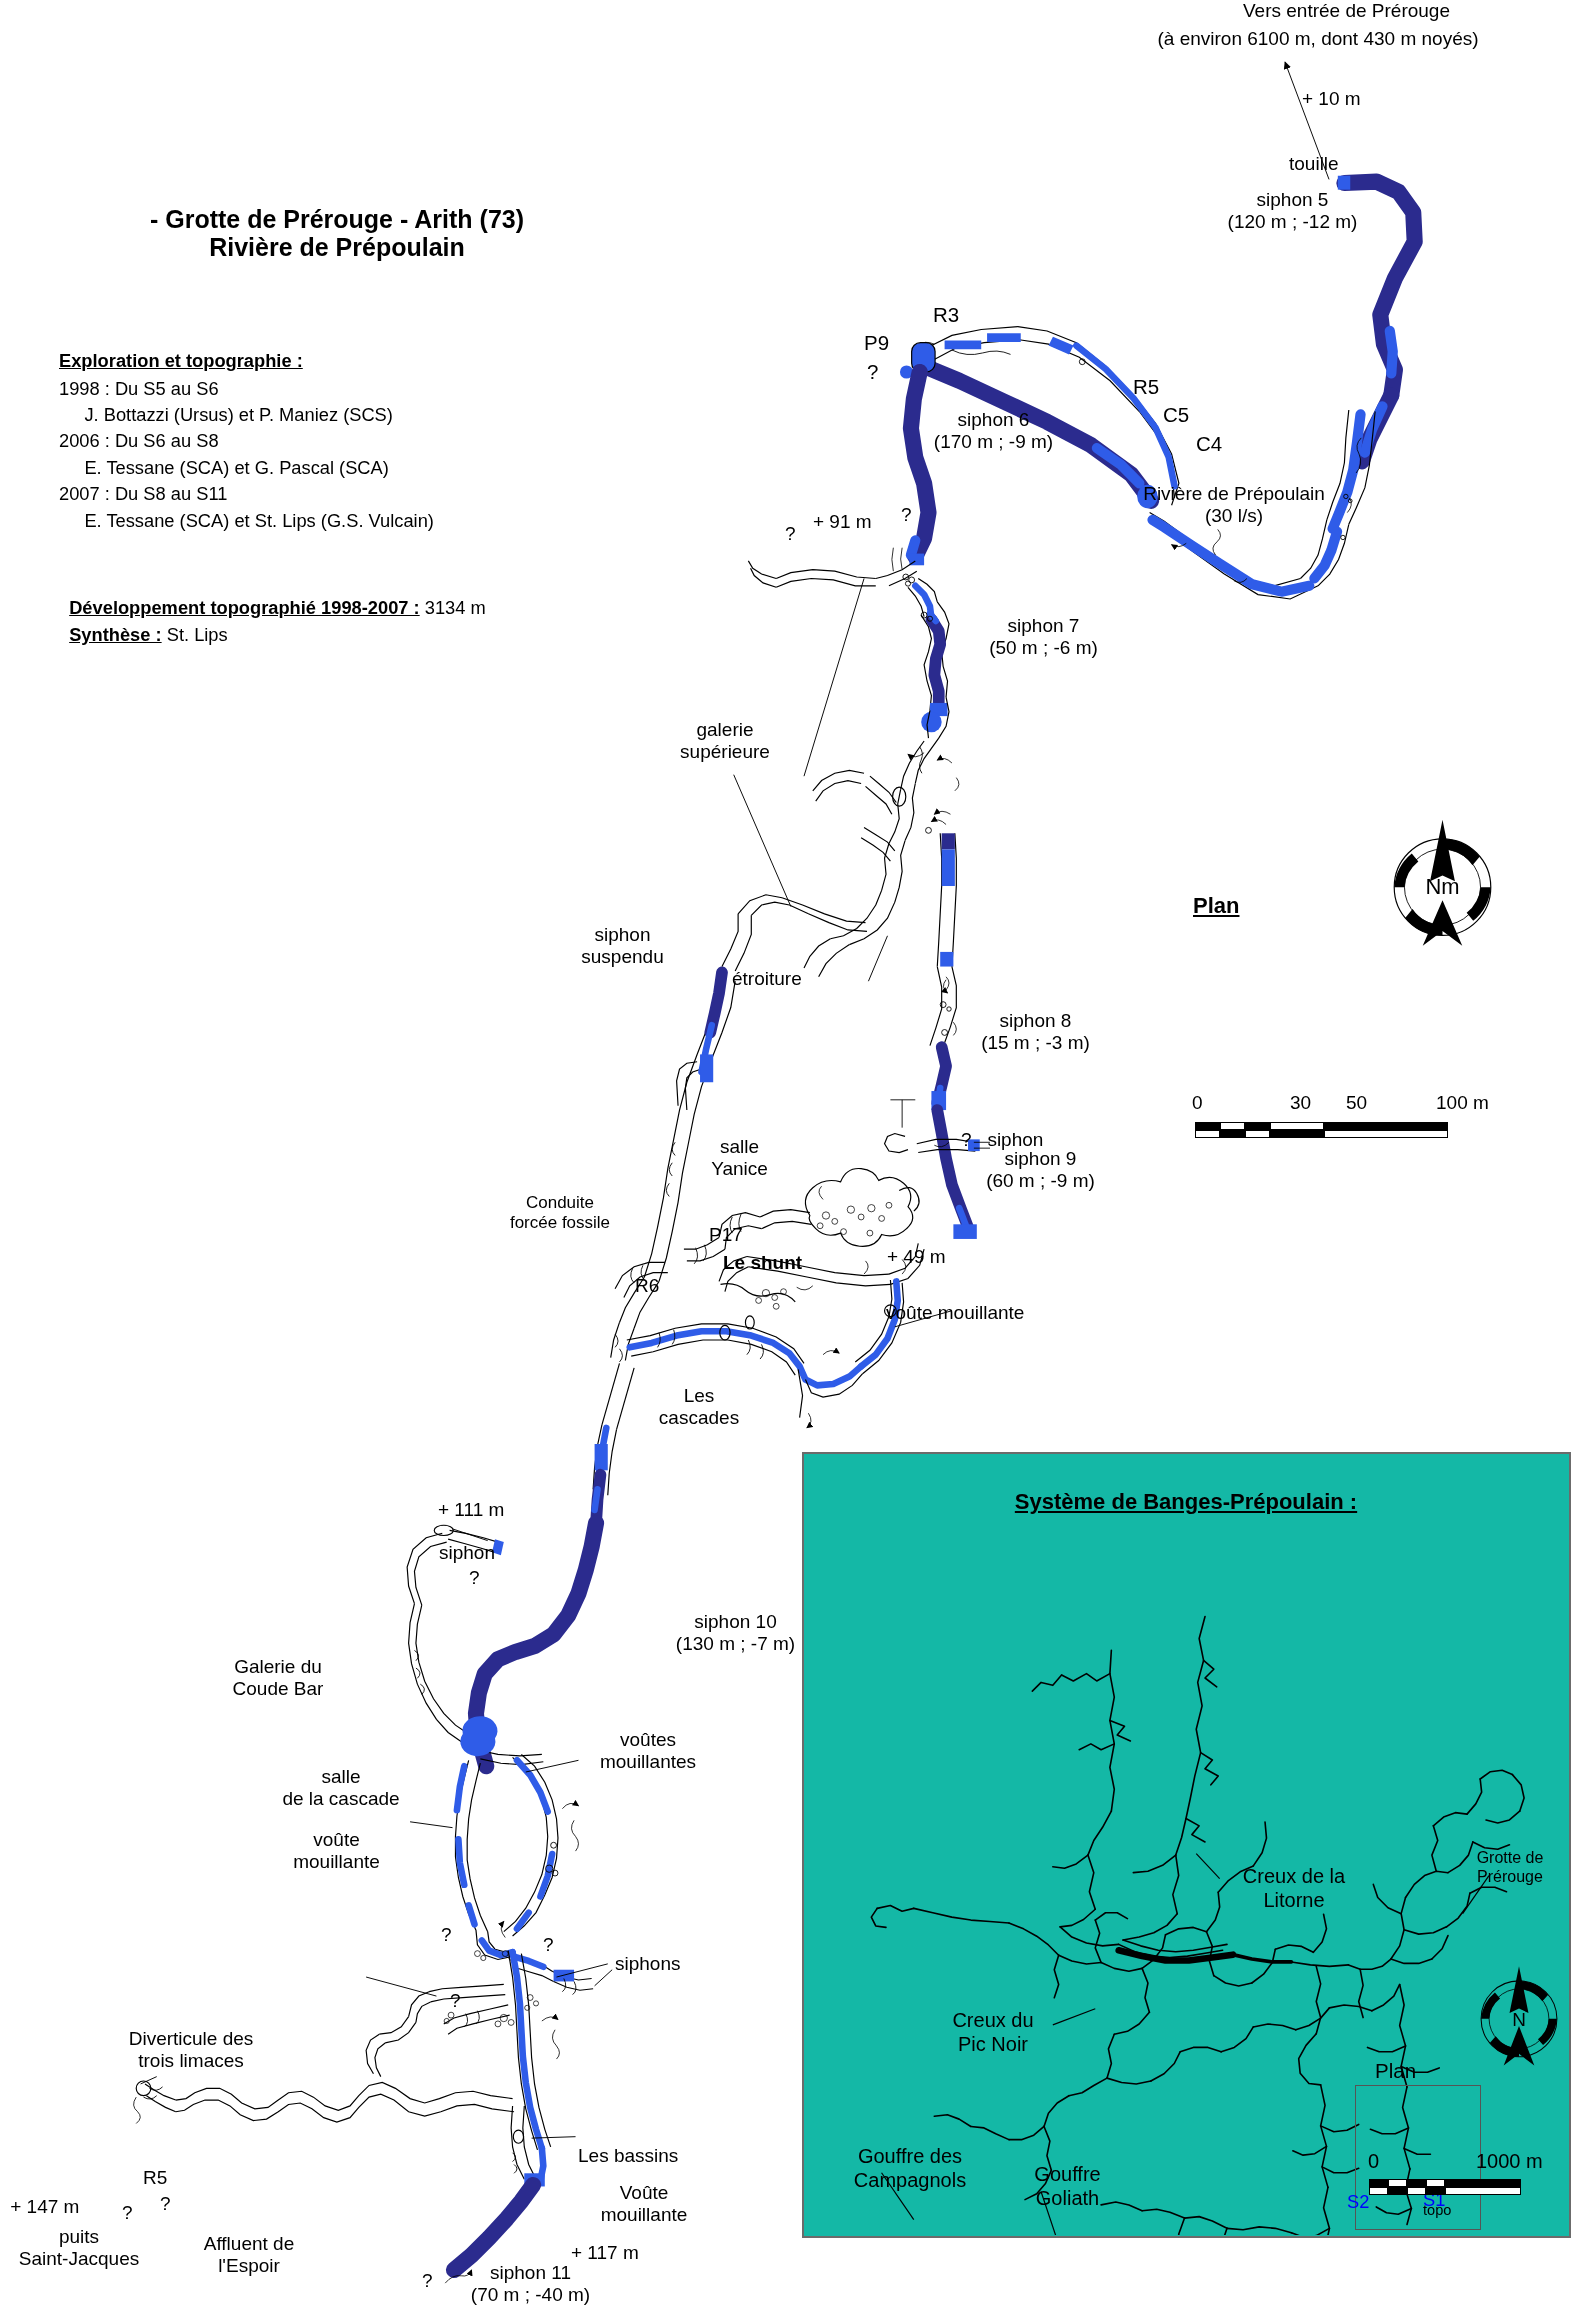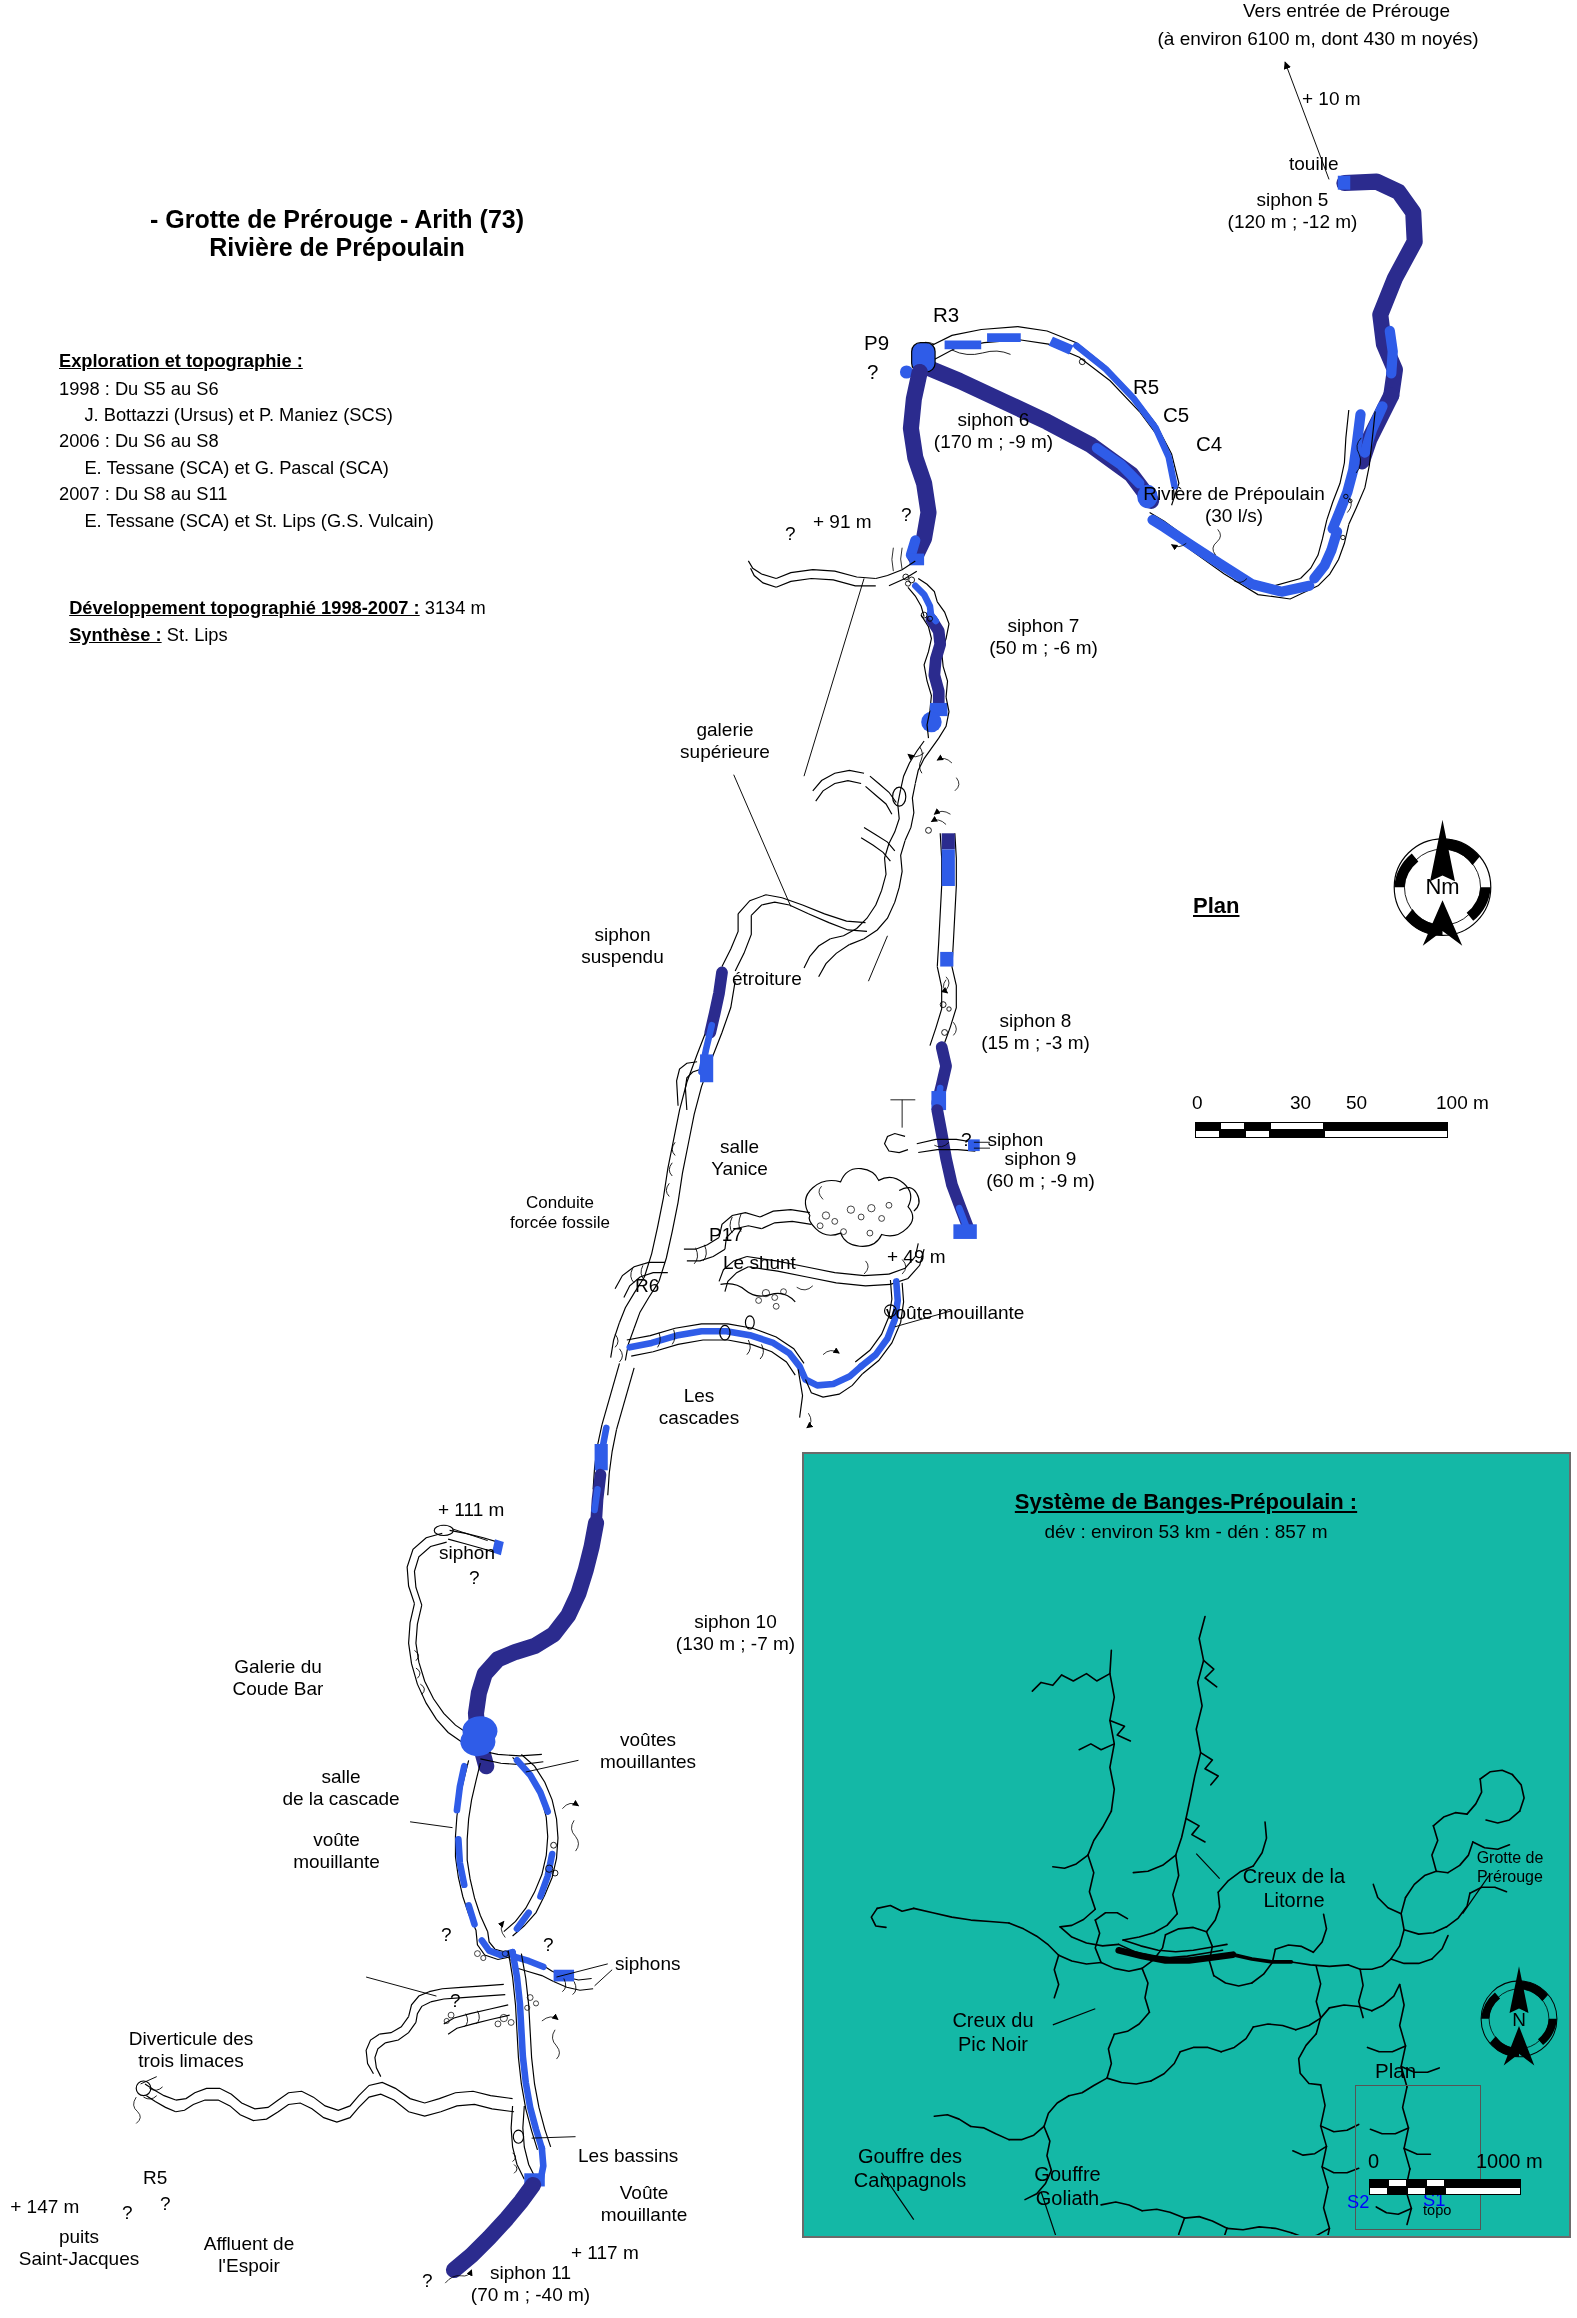--- a/index.html
+++ b/index.html
@@ -510,21 +510,21 @@
 <div class="lbl c" style="left:542px;top:924px;width:161px;font-size:19px;">siphon<br>suspendu</div>
 <div class="lbl" style="left:732px;top:968px;font-size:19px;">étroiture</div>
 <div class="lbl c" style="left:944px;top:1010px;width:183px;font-size:19px;">siphon 8<br>(15 m ; -3 m)</div>
 <div class="lbl" style="left:961px;top:1129px;font-size:19px;">?   siphon</div>
 <div class="lbl c" style="left:949px;top:1148px;width:183px;font-size:19px;">siphon 9<br>(60 m ; -9 m)</div>
 <div class="lbl" style="left:887px;top:1246px;font-size:19px;">+ 49 m</div>
 
 <div class="lbl c" style="left:476px;top:1165px;width:168px;font-size:17px;margin-top:28px;">Conduite<br>forcée fossile</div>
 <div class="lbl c" style="left:681px;top:1136px;width:117px;font-size:19px;">salle<br>Yanice</div>
 <div class="lbl" style="left:709px;top:1224px;font-size:19px;">P17</div>
-<div class="lbl" style="left:723px;top:1252px;font-size:19px;">Le shunt</div>
+<div class="lbl" style="left:723px;top:1252px;font-size:19px;font-weight:bold;">Le shunt</div>
 <div class="lbl" style="left:635px;top:1275px;font-size:19px;">R6</div>
 <div class="lbl" style="left:886px;top:1302px;font-size:19px;">voûte mouillante</div>
 <div class="lbl c" style="left:644px;top:1385px;width:110px;font-size:19px;">Les<br>cascades</div>
 
 <div class="lbl" style="left:438px;top:1499px;font-size:19px;">+ 111 m</div>
 <div class="lbl" style="left:439px;top:1542px;font-size:19px;">siphon</div>
 <div class="lbl" style="left:469px;top:1567px;font-size:19px;">?</div>
 <div class="lbl c" style="left:644px;top:1611px;width:183px;font-size:19px;">siphon 10<br>(130 m ; -7 m)</div>
 <div class="lbl c" style="left:190px;top:1656px;width:176px;font-size:19px;">Galerie du<br>Coude Bar</div>
 <div class="lbl c" style="left:564px;top:1729px;width:168px;font-size:19px;">voûtes<br>mouillantes</div>
@@ -581,21 +581,20 @@
     <div class="sbseg k" style="width:25px;"></div>
     <div class="sbseg w" style="width:25px;border:0.7px solid #000;box-sizing:border-box;"></div>
     <div class="sbseg k" style="width:54px;"></div>
     <div class="sbseg w" style="width:124px;border:0.7px solid #000;box-sizing:border-box;"></div>
   </div>
 </div>
 
 <div class="inset-box">
 
   <div class="lbl b u c" style="left:0px;top:35px;width:764px;font-size:22px;">Système de Banges-Prépoulain :</div>
-  <div class="lbl c" style="left:0px;top:67px;width:764px;font-size:19px;">dév : environ 53 km - dén : 857 m</div>
 
   <svg style="left:0;top:0;width:764px;height:781px;" viewBox="0 0 1044 1067">
     <g fill="none" stroke="#000" stroke-width="2.2" stroke-linejoin="round" stroke-linecap="round">
 
       <path d="M548,222 L540,252 L546,282 L538,312 L544,344 L536,376 L542,408 L534,440
                L528,470 L522,498 L516,524 L508,548"></path>
       <path d="M546,282 L560,294 L548,306 L564,318"></path>
       <path d="M542,408 L558,418 L548,430 L566,440 L556,452"></path>
       <path d="M522,498 L540,508 L530,520 L548,530"></path>
       <path d="M508,548 L490,562 L470,570 L450,572"></path>

